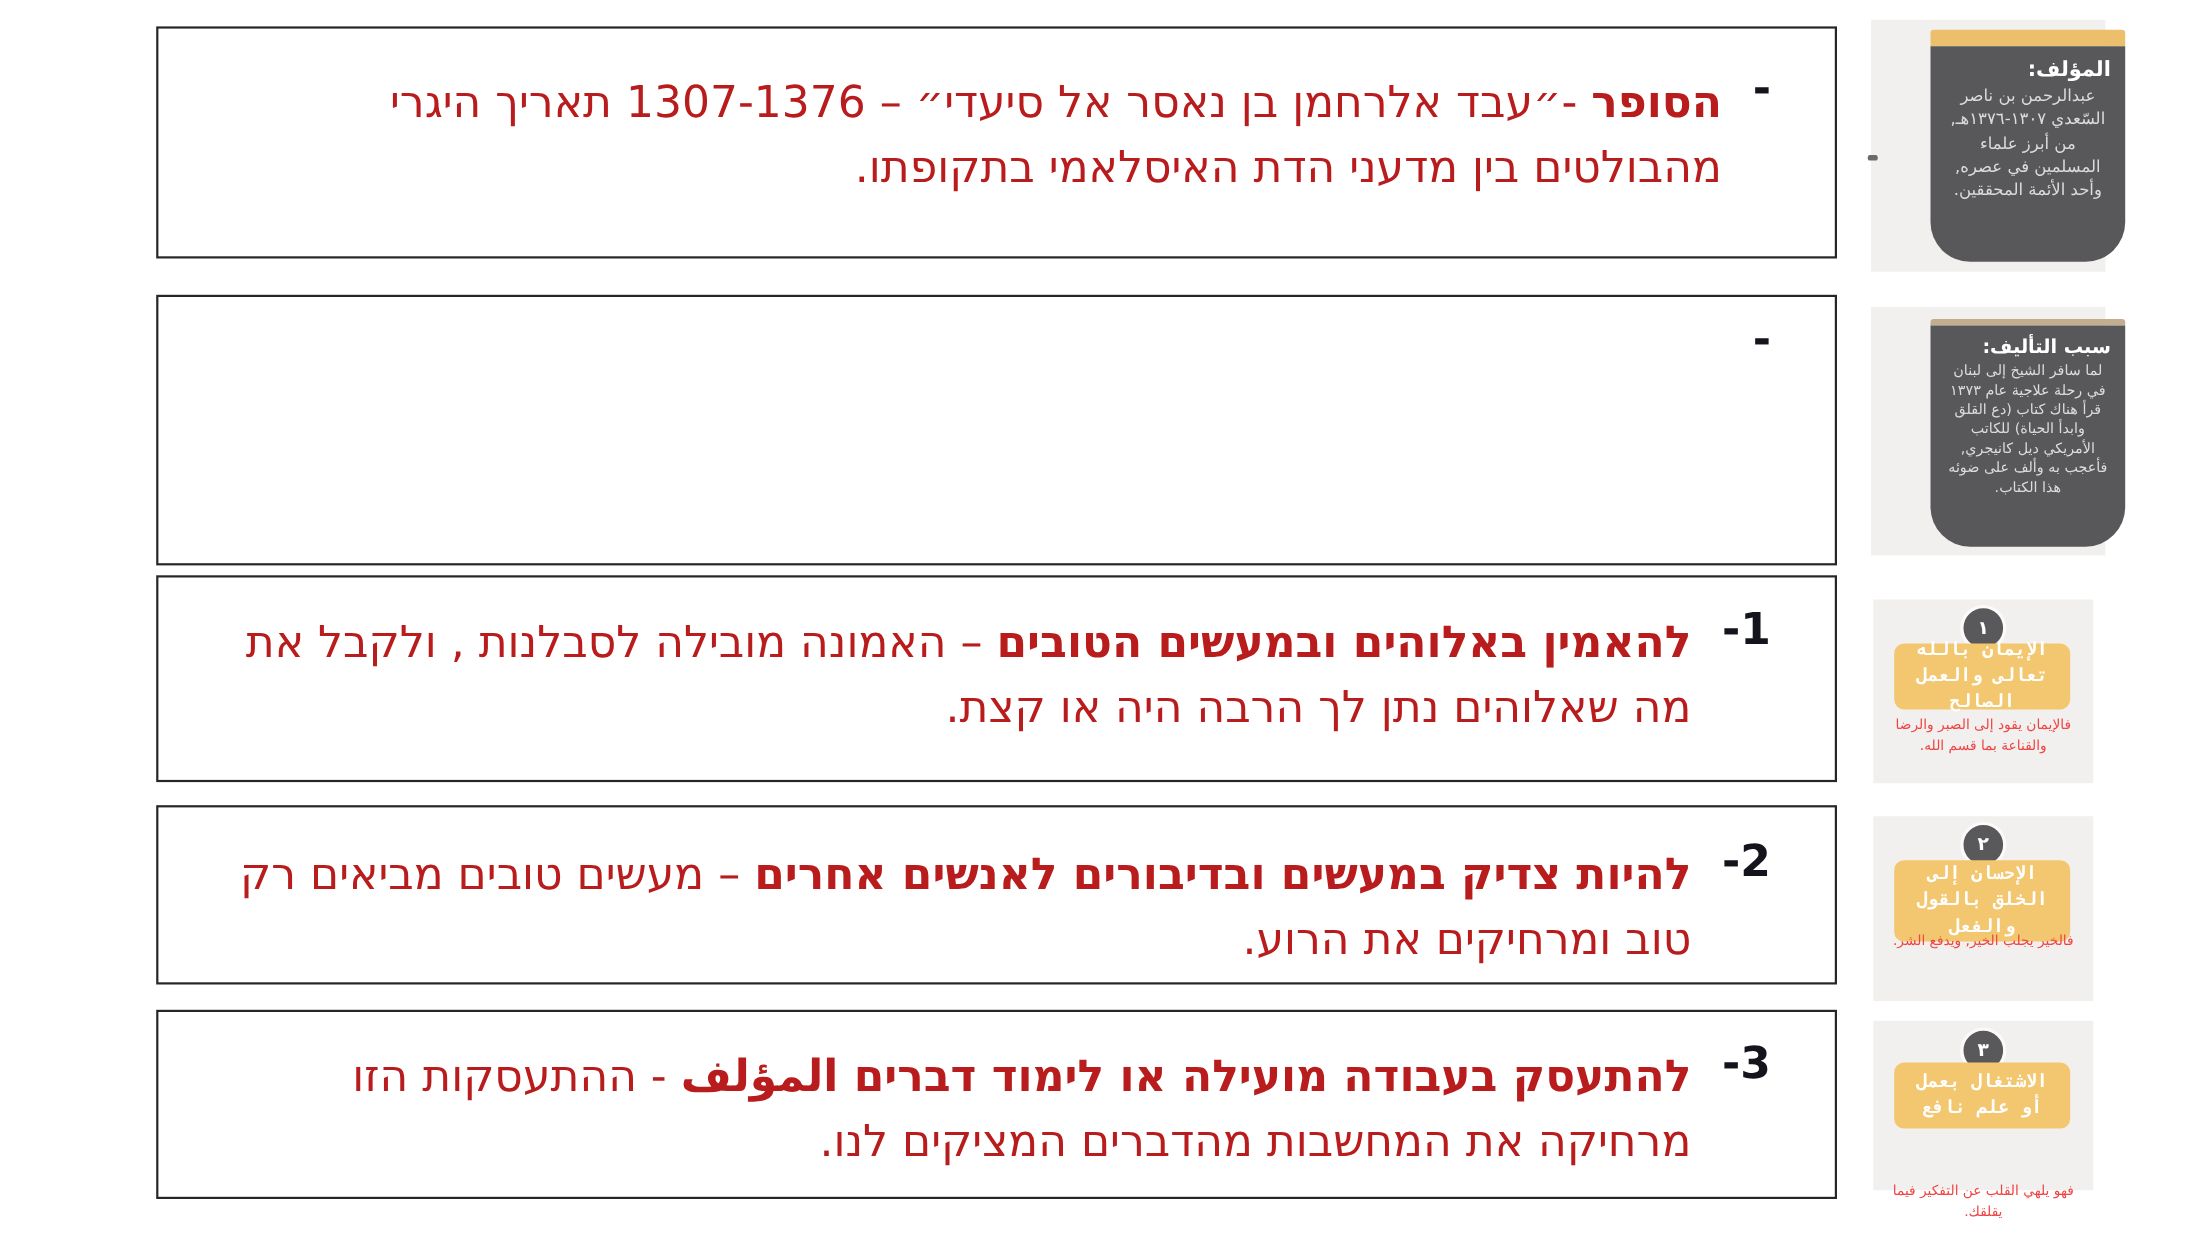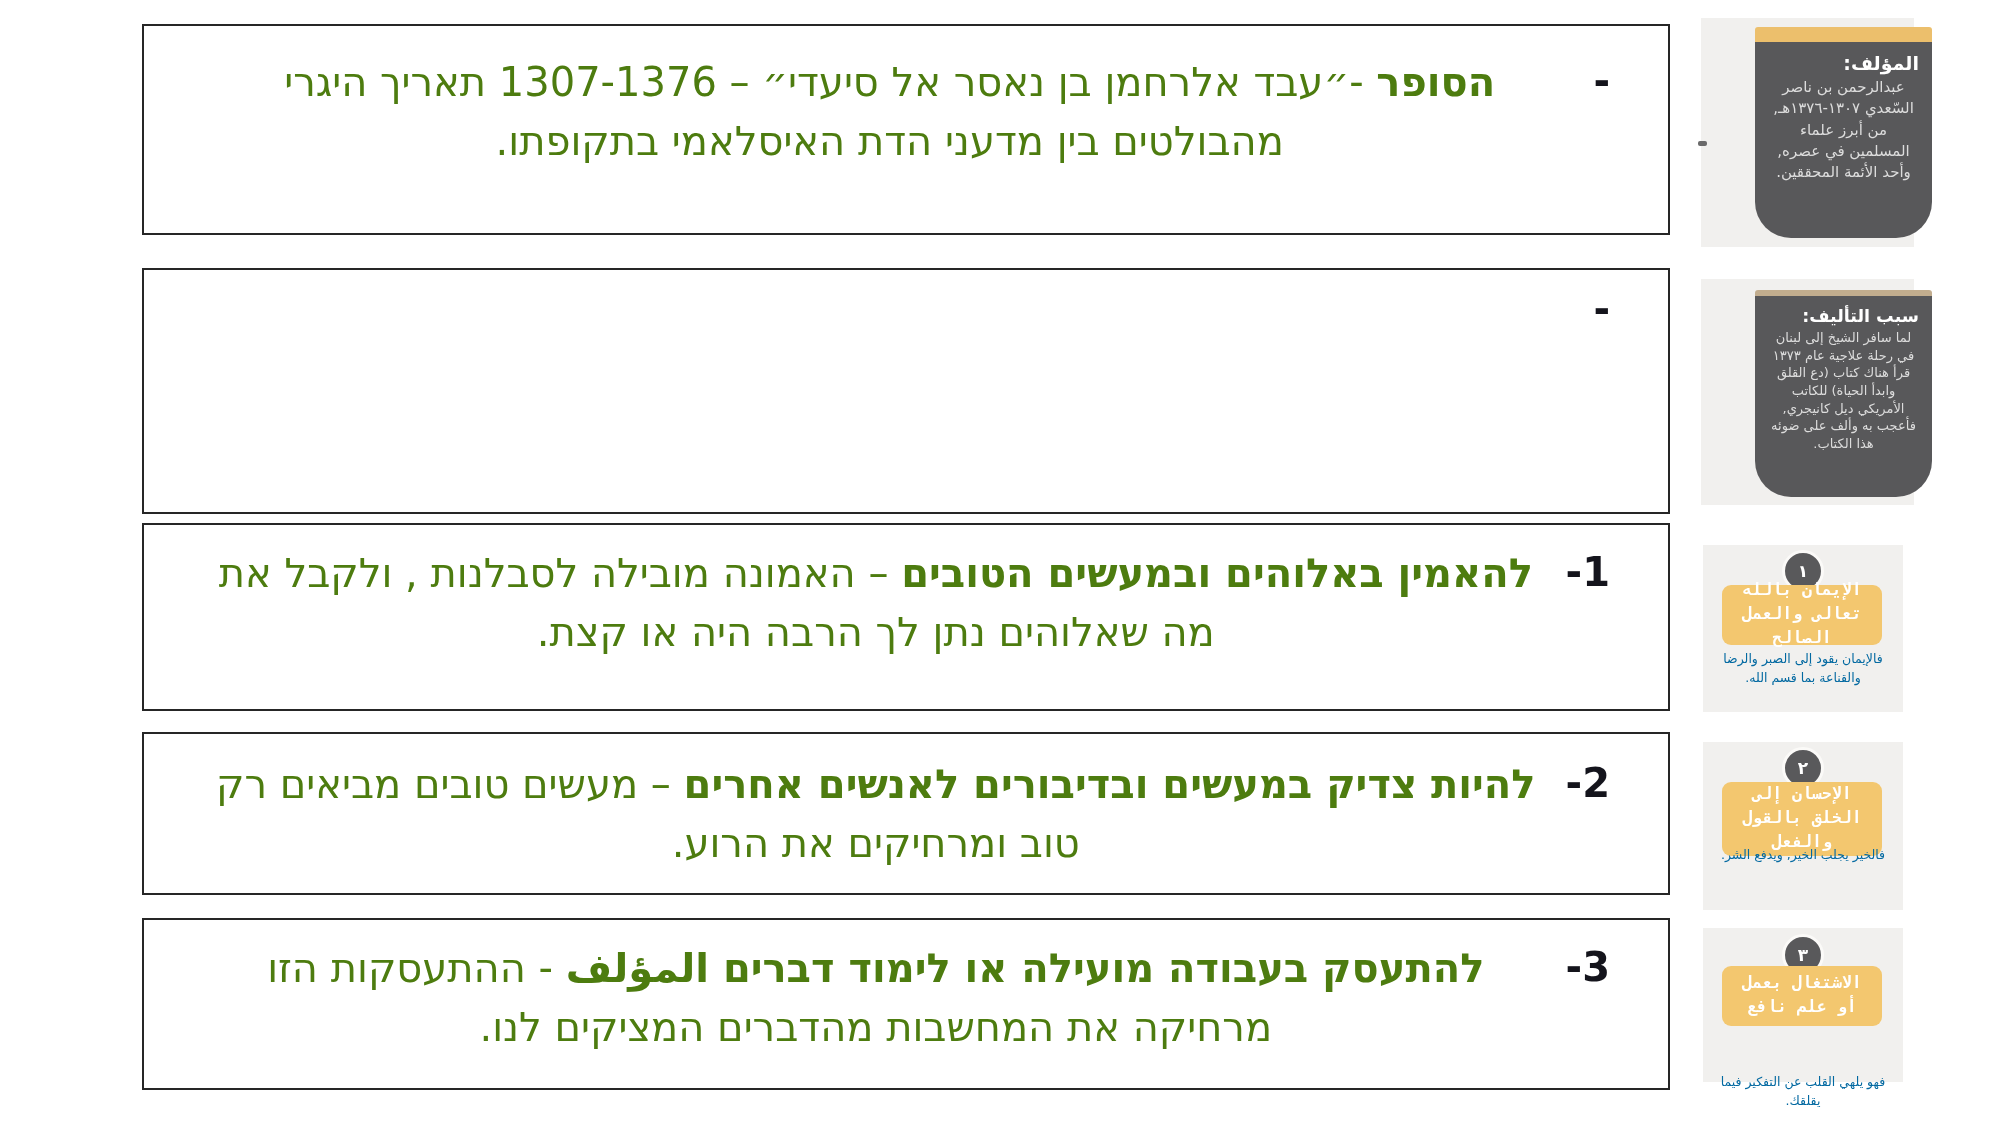--- a/index.html
+++ b/index.html
@@ -11,22 +11,22 @@
   .tbox{
     position:absolute;left:142px;width:1528px;box-sizing:border-box;
     border:2px solid #262626;background:#ffffff;direction:rtl;overflow:hidden;
   }
   .tbox-inner{display:flex;gap:16px;padding:0 58px;}
   .marker{
     font-weight:bold;font-size:40px;line-height:1.48;color:#14141c;
     white-space:nowrap;flex:0 0 auto;
   }
   .box-text{
-    flex:1;margin:1px;text-align:center;font-size:40px;line-height:1.48;
-    color:#4d7c0f;
+    flex:1;margin:12px;font-size:40px;line-height:1.48;
+    color:#b91c1c;
   }
   .box-text b{font-weight:bold;}
   #box1{top:24px;height:211px;}   #box1 .tbox-inner{padding-top:26px;}
   #box2{top:268px;height:246px;}  #box2 .tbox-inner{padding-top:10px;}
   #box3{top:523px;height:188px;}  #box3 .tbox-inner{padding-top:18px;}
   #box4{top:732px;height:163px;}  #box4 .tbox-inner{padding-top:20px;}
   #box5{top:918px;height:172px;}  #box5 .tbox-inner{padding-top:18px;}
 
   
   .backdrop{position:absolute;background:#f1f0ee;}
@@ -67,21 +67,21 @@
     display:flex;align-items:center;justify-content:center;direction:rtl;
     color:#ffffff;font-weight:bold;font-size:16.5px;line-height:1.45;
     text-align:center;box-sizing:border-box;padding:4px 8px;font-family:Liberation Mono, monospace;
   }
   #pbox1{top:585px;height:60px;}
   #pbox2{top:782px;height:74px;}
   #pbox3{top:966px;height:60px;}
 
   .point-sub{
     position:absolute;left:1706px;width:194px;direction:rtl;text-align:center;
-    color:#0369a1;font-size:12.5px;line-height:1.5;margin:0;
+    color:#ef4444;font-size:12.5px;line-height:1.5;margin:0;
   }
   #psub1{top:650px;} #psub2{top:846px;} #psub3{top:1030px;margin-top:43px;}
 
   .stray-mark{position:absolute;left:1698px;top:141px;width:9px;height:5px;
     background:#6a6a6a;border-radius:2px;}
 </style>
 </head>
 <body>
 
 <section class="tbox" id="box1">

